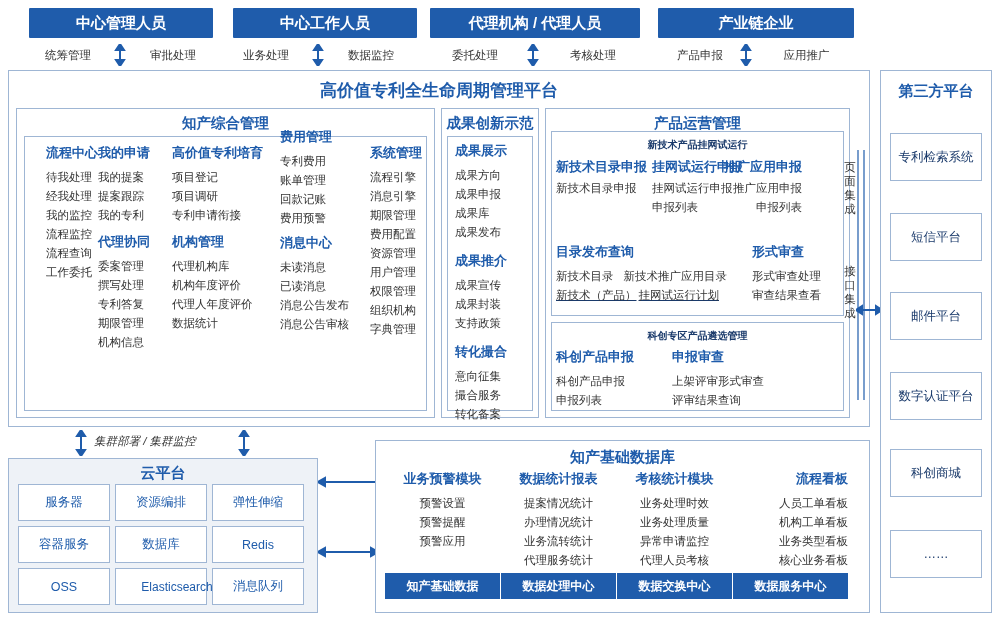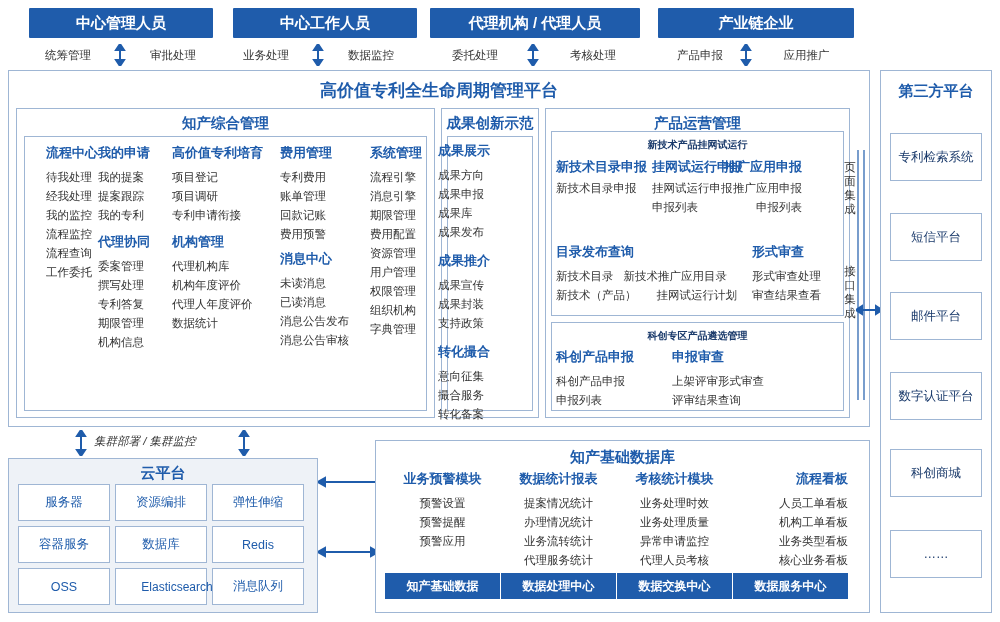--- a/index.html
+++ b/index.html
@@ -154,21 +154,21 @@
     <div class="leaf">项目登记</div>
     <div class="leaf">项目调研</div>
     <div class="leaf">专利申请衔接</div>
     <div class="col-head" style="margin-top:8px;">机构管理</div>
     <div class="leaf">代理机构库</div>
     <div class="leaf">机构年度评价</div>
     <div class="leaf">代理人年度评价</div>
     <div class="leaf">数据统计</div>
   </div>
 
-  <div class="abs" style="left:280px;top:144px;width:88px;">
+  <div class="abs" style="left:280px;top:128px;width:88px;">
     <div class="col-head">费用管理</div>
     <div class="leaf">专利费用</div>
     <div class="leaf">账单管理</div>
     <div class="leaf">回款记账</div>
     <div class="leaf">费用预警</div>
     <div class="col-head" style="margin-top:6px;">消息中心</div>
     <div class="leaf">未读消息</div>
     <div class="leaf">已读消息</div>
     <div class="leaf">消息公告发布</div>
     <div class="leaf">消息公告审核</div>
@@ -184,21 +184,21 @@
     <div class="leaf">用户管理</div>
     <div class="leaf">权限管理</div>
     <div class="leaf">组织机构</div>
     <div class="leaf">字典管理</div>
   </div>
 
   <div class="abs panel" style="left:441px;top:108px;width:98px;height:310px;"></div>
   <div class="abs panel-title" style="left:441px;top:113px;width:98px;height:20px;line-height:20px;">成果创新示范</div>
   <div class="abs" style="left:447px;top:136px;width:86px;height:275px;border:1px solid #9fb6d4;"></div>
 
-  <div class="abs" style="left:438px;top:142px;width:76px;">
+  <div class="abs" style="left:455px;top:142px;width:76px;">
     <div class="col-head">成果展示</div>
     <div class="leaf">成果方向</div>
     <div class="leaf">成果申报</div>
     <div class="leaf">成果库</div>
     <div class="leaf">成果发布</div>
     <div class="col-head" style="margin-top:10px;">成果推介</div>
     <div class="leaf">成果宣传</div>
     <div class="leaf">成果封装</div>
     <div class="leaf">支持政策</div>
     <div class="col-head" style="margin-top:10px;">转化撮合</div>
@@ -227,21 +227,21 @@
     <div class="leaf">推广应用申报</div>
     <div class="leaf">申报列表</div>
   </div>
 
   <div class="abs" style="left:556px;top:243px;width:190px;">
     <div class="col-head">目录发布查询</div>
     <div style="display:flex;gap:10px;">
       <div class="leaf">新技术目录</div>
       <div class="leaf">新技术推广应用目录</div>
     </div>
-    <div style="display:flex;gap:20px;">
+    <div style="display:flex;gap:2px;text-decoration:underline;">
       <div class="leaf">新技术（产品）</div>
       <div class="leaf">挂网试运行计划</div>
     </div>
   </div>
   <div class="abs" style="left:752px;top:243px;width:92px;">
     <div class="col-head">形式审查</div>
     <div class="leaf">形式审查处理</div>
     <div class="leaf">审查结果查看</div>
   </div>
 

